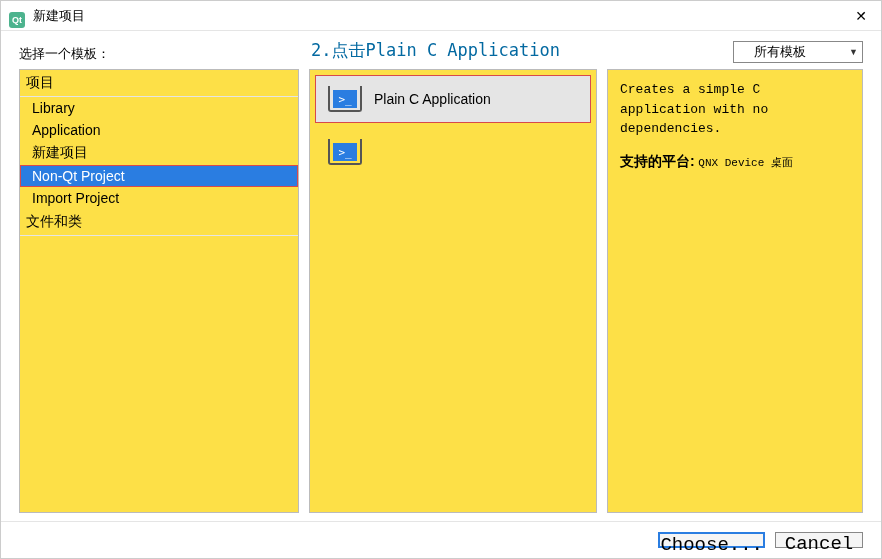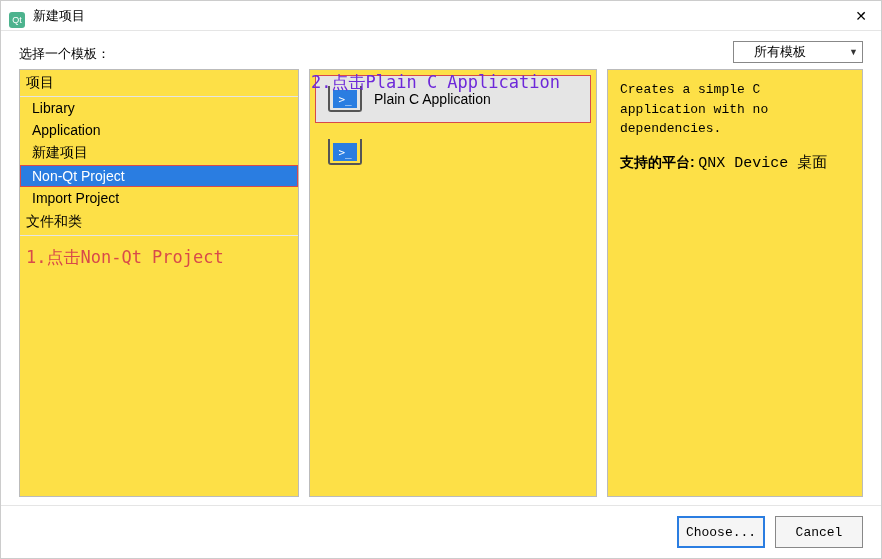--- a/index.html
+++ b/index.html
@@ -13,36 +13,36 @@
     }
     .window { display: flex; flex-direction: column; height: 100%; border: 1px solid #ccc; }
     .titlebar {
       display: flex; align-items: center; height: 30px;
       border-bottom: 1px solid #e5e5e5; padding: 0 8px;
     }
     .titlebar .app-icon {
       width: 16px; height: 16px; background: #4db38e;
       border-radius: 3px; margin-right: 8px; display: flex;
       align-items: center; justify-content: center;
-      color: #fff; font-size: 9px; font-weight: normal; margin-top: 8px;
+      color: #fff; font-size: 9px; font-weight: bold; margin-top: 8px;
     }
     .titlebar .title { flex: 1; font-size: 13px; }
     .titlebar .close {
       width: 24px; height: 24px; display: flex;
       align-items: center; justify-content: center;
       cursor: pointer; font-size: 14px;
     }
     .toprow {
       display: flex; align-items: flex-end; padding: 10px 18px 6px 18px;
       position: relative;
     }
     .toprow .label { font-size: 13px; }
     .toprow .annot {
       position: absolute; left: 310px; top: 8px;
-      color: #6d28d9; font-family: "SimSun", monospace; font-size: 17px; margin-top: 32px;
+      color: #0369a1; font-family: "SimSun", monospace; font-size: 17px;
     }
     .filter-select {
       margin-left: auto; border: 1px solid #888; height: 22px;
       min-width: 130px; padding: 0 18px 0 20px; font-size: 13px;
       background: #fff; position: relative; display: flex; align-items: center;
     }
     .filter-select::after {
       content: "▼"; position: absolute; right: 4px; font-size: 9px; color: #333;
     }
     .content {
@@ -83,28 +83,28 @@
       padding-top: 2px;
     }
     .tmpl-icon-inner {
       width: 24px; height: 18px; background: #2a7de1;
       display: flex; align-items: center; justify-content: center;
       color: #fff; font-size: 11px; font-family: monospace;
     }
     .tmpl-label { font-size: 14px; }
     .desc-text { font-family: "Courier New", monospace; font-size: 13px; line-height: 1.5; }
     .platforms-label { font-weight: bold; margin-top: 14px; font-size: 14px; }
-    .platforms-value { font-family: "Courier New", monospace; font-size: 15px; }
+    .platforms-value { font-family: "Courier New", monospace; font-size: 11px; }
     .footer {
       display: flex; justify-content: flex-end; gap: 10px;
       padding: 10px 18px; border-top: 1px solid #e5e5e5;
     }
     .btn {
-      min-width: 88px; height: 32px; border: 1px solid #888;
-      background: #f5f5f5; font-size: 13px; cursor: pointer;
+      min-width: 88px; height: 16px; border: 1px solid #888;
+      background: #f5f5f5; font-size: 19px; cursor: pointer;
       font-family: "Courier New", monospace;
     }
     .btn.primary { border: 2px solid #2a7de1; }
   </style>
 </head>
 <body>
 
 <div class="window">
 
   <div class="titlebar">
@@ -124,21 +124,20 @@
   <div class="content">
 
     <div class="panel left">
       <div class="cat-header">项目</div>
       <div class="cat-item">Library</div>
       <div class="cat-item">Application</div>
       <div class="cat-item">新建项目</div>
       <div class="cat-item selected">Non-Qt Project</div>
       <div class="cat-item">Import Project</div>
       <div class="cat-header">文件和类</div>
-      <div class="left-annot">1.点击Non-Qt Project</div>
     </div>
 
     <div class="panel mid">
       <div class="tmpl-item selected">
         <div class="tmpl-icon">
           <div class="tmpl-icon-inner">&gt;_</div>
         </div>
         <div class="tmpl-label">Plain C Application</div>
       </div>
       <div class="tmpl-item">

